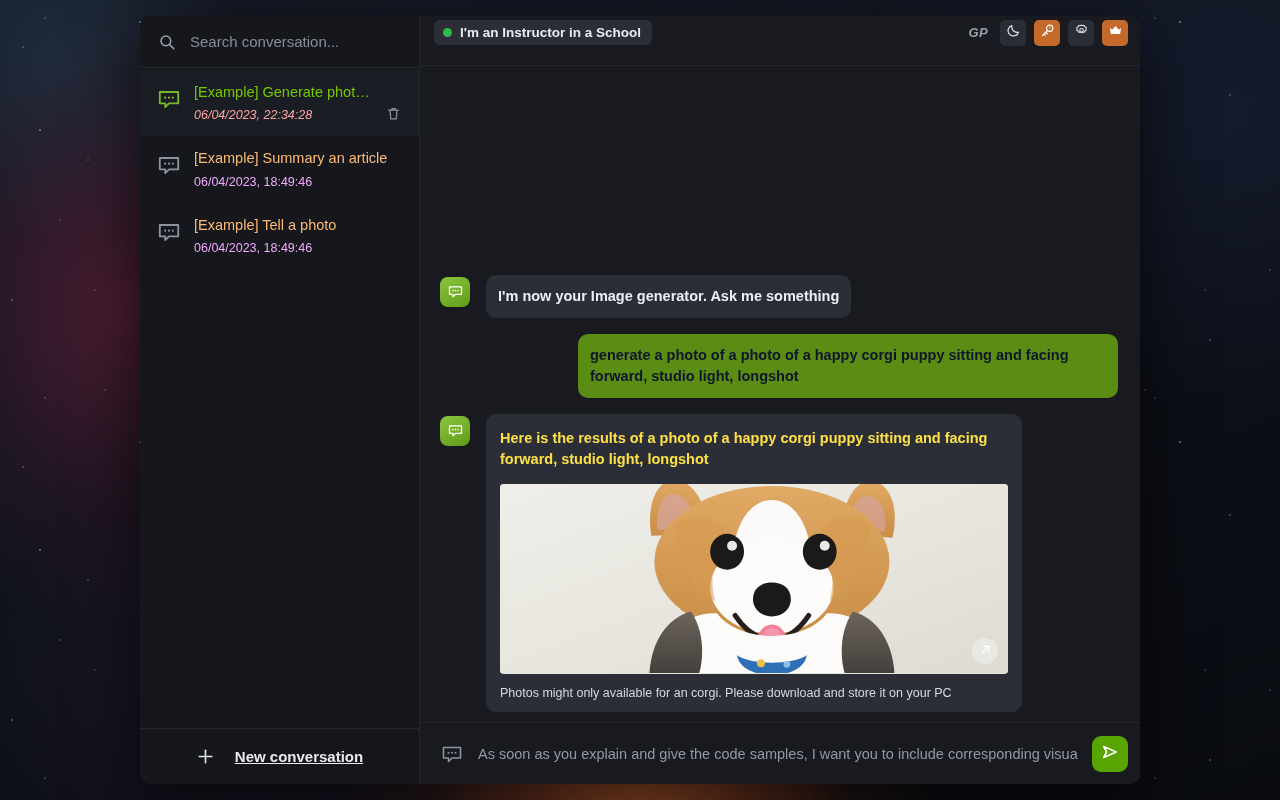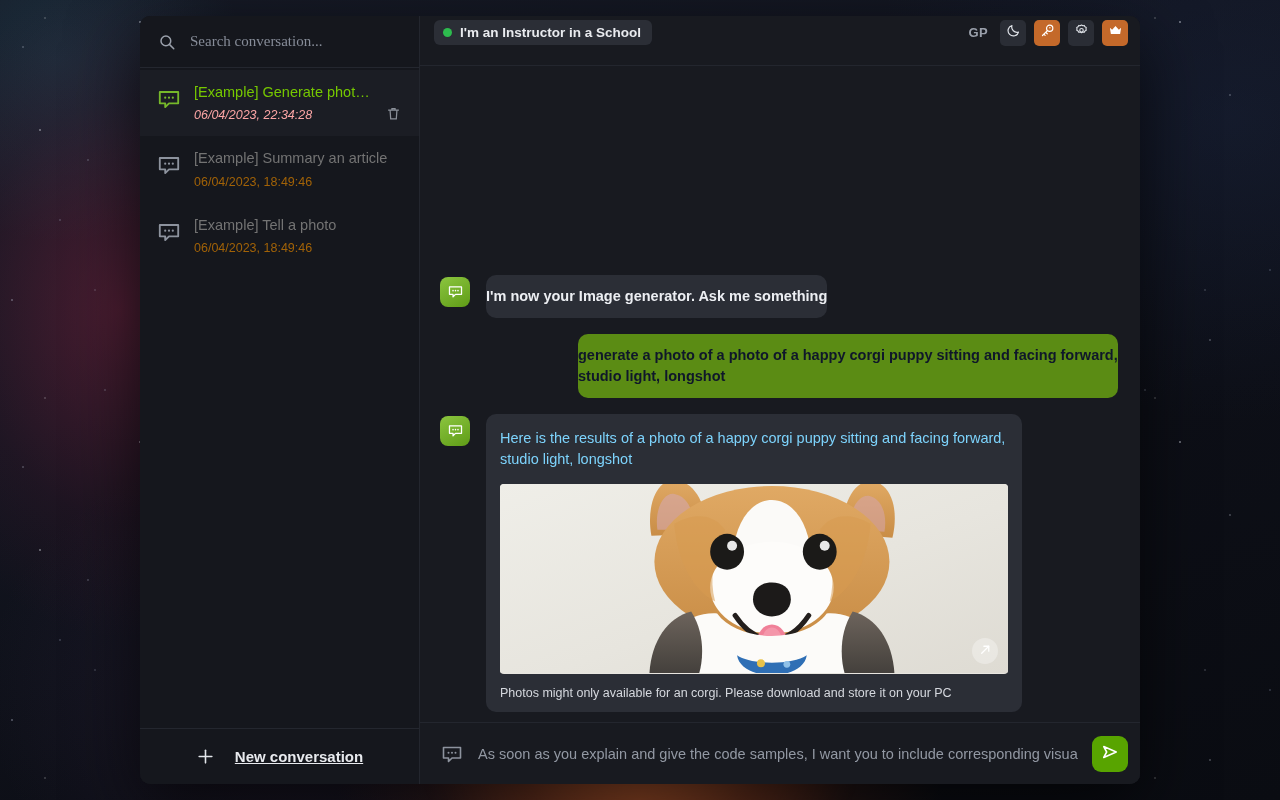--- a/index.html
+++ b/index.html
@@ -70,39 +70,39 @@
     width:280px; background:#15171d; display:flex; flex-direction:column;
     border-right:1px solid #23262e;
   }
   .search-row {
     height:52px; display:flex; align-items:center; gap:14px;
     padding:0 18px; border-bottom:1px solid #24272f;
   }
   .search-icon { width:18px; height:18px; flex:none; color:#9aa0ab; }
   .search-input {
     flex:1; background:transparent; border:none; outline:none;
-    color:#cfd3da; font-size:15px; font-family:Liberation Serif, serif;
+    color:#cfd3da; font-size:15px; font-family:Liberation Sans, sans-serif;
   }
   .search-input::placeholder { color:#868c98; }
 
   .conv-list { flex:1; overflow-y:auto; padding-top:2px; }
   .conv {
     display:flex; align-items:flex-start; gap:12px;
     padding:14px 18px 14px 16px; cursor:pointer; position:relative;
   }
   .conv.active { background:#1b1d24; }
   .conv-ic { width:26px; height:26px; flex:none; margin-top:2px; color:#8d939e; }
   .conv.active .conv-ic { color:#76b82a; }
   .conv-body { flex:1; min-width:0; }
   .conv-title {
-    font-size:14.5px; color:#737373; line-height:1.2;
+    font-size:14.5px; color:#fdba74; line-height:1.2;
     white-space:nowrap; overflow:hidden; text-overflow:ellipsis;
   }
   .conv.active .conv-title { color:#76c800; }
-  .conv-date { font-size:12.5px; color:#a16207; margin-top:7px; }
+  .conv-date { font-size:12.5px; color:#f0abfc; margin-top:7px; }
   .conv.active .conv-date { color:#fca5a5;font-style:italic; }
   .conv-trash { width:15px; height:15px; flex:none; color:#8b9099; align-self:flex-end; margin-bottom:1px; }
   .conv:not(.active) .conv-trash { display:none; }
 
   .new-conv {
     height:56px; display:flex; align-items:center; justify-content:center;
     gap:20px; border-top:1px solid #24272f; cursor:pointer;
     background:#15171d;
   }
   .plus { width:19px; height:19px; color:#e3e6eb; }
@@ -116,21 +116,21 @@
     padding:0 12px 16px 14px; border-bottom:1px solid #23262e; background:#181a20;
   }
   .role-pill {
     display:inline-flex; align-items:center; gap:8px;
     background:#2b2e36; color:#e9ebef; border-radius:6px;
     padding:5px 11px 5px 9px; font-size:13.5px; font-weight:bold;
     max-width:420px; white-space:nowrap; overflow:hidden; text-overflow:ellipsis;
   }
   .dot { width:9px; height:9px; border-radius:50%; background:#2dbb4e; flex:none; }
 
-  .tools { display:flex; align-items:center; gap:8px; }
+  .tools { display:flex; align-items:center; gap:8px;font-style:italic; }
   .gp { font-size:13px; color:#9aa0ab; letter-spacing:.4px; font-weight:bold; padding:0 4px; }
   .tbtn {
     width:26px; height:26px; border-radius:5px; display:flex;
     align-items:center; justify-content:center; cursor:pointer;
     background:#2a2d35; color:#dfe2e8;
   }
   .tbtn.accent { background:#c4692a; color:#fff; }
   .tbtn svg { width:15px; height:15px; }
 
   
@@ -141,31 +141,31 @@
   .row { display:flex; gap:16px; align-items:flex-start; }
   .row.user { justify-content:flex-end; }
   .bot-av {
     width:30px; height:30px; border-radius:8px; flex:none;
     background:linear-gradient(150deg,#8bc53f,#5f9c17);
     display:flex; align-items:center; justify-content:center; color:#fff;
     margin-top:2px;
   }
   .bot-av svg { width:17px; height:17px; }
   .bubble {
-    border-radius:10px; padding:11px 0; font-size:14.5px; line-height:1.45;
+    border-radius:10px; padding:11px 12px; font-size:14.5px; line-height:1.45;
     font-weight:bold; max-width:640px;
   }
   .bubble.bot { background:#2b2e36; color:#eceef2; }
   .bubble.user { background:#5b8c14; color:#0f172a; max-width:540px; }
 
   .img-card {
     background:#2b2e36; border-radius:10px; padding:14px 14px 12px;
     width:536px; max-width:536px;
   }
-  .img-card-title { font-size:14.5px; font-weight:normal; color:#7dd3fc; line-height:1.45; }
+  .img-card-title { font-size:14.5px; font-weight:bold; color:#fde047; line-height:1.45; }
   .img-wrap {
     margin-top:14px; border-radius:4px; overflow:hidden; position:relative;
     height:190px; background:#e8e6e0;
   }
   .corgi { position:absolute; inset:0; }
   .expand-btn {
     position:absolute; right:10px; bottom:10px; width:26px; height:26px;
     border-radius:50%; background:rgba(255,255,255,.32);
     display:flex; align-items:center; justify-content:center; color:#fff;
     cursor:pointer;

